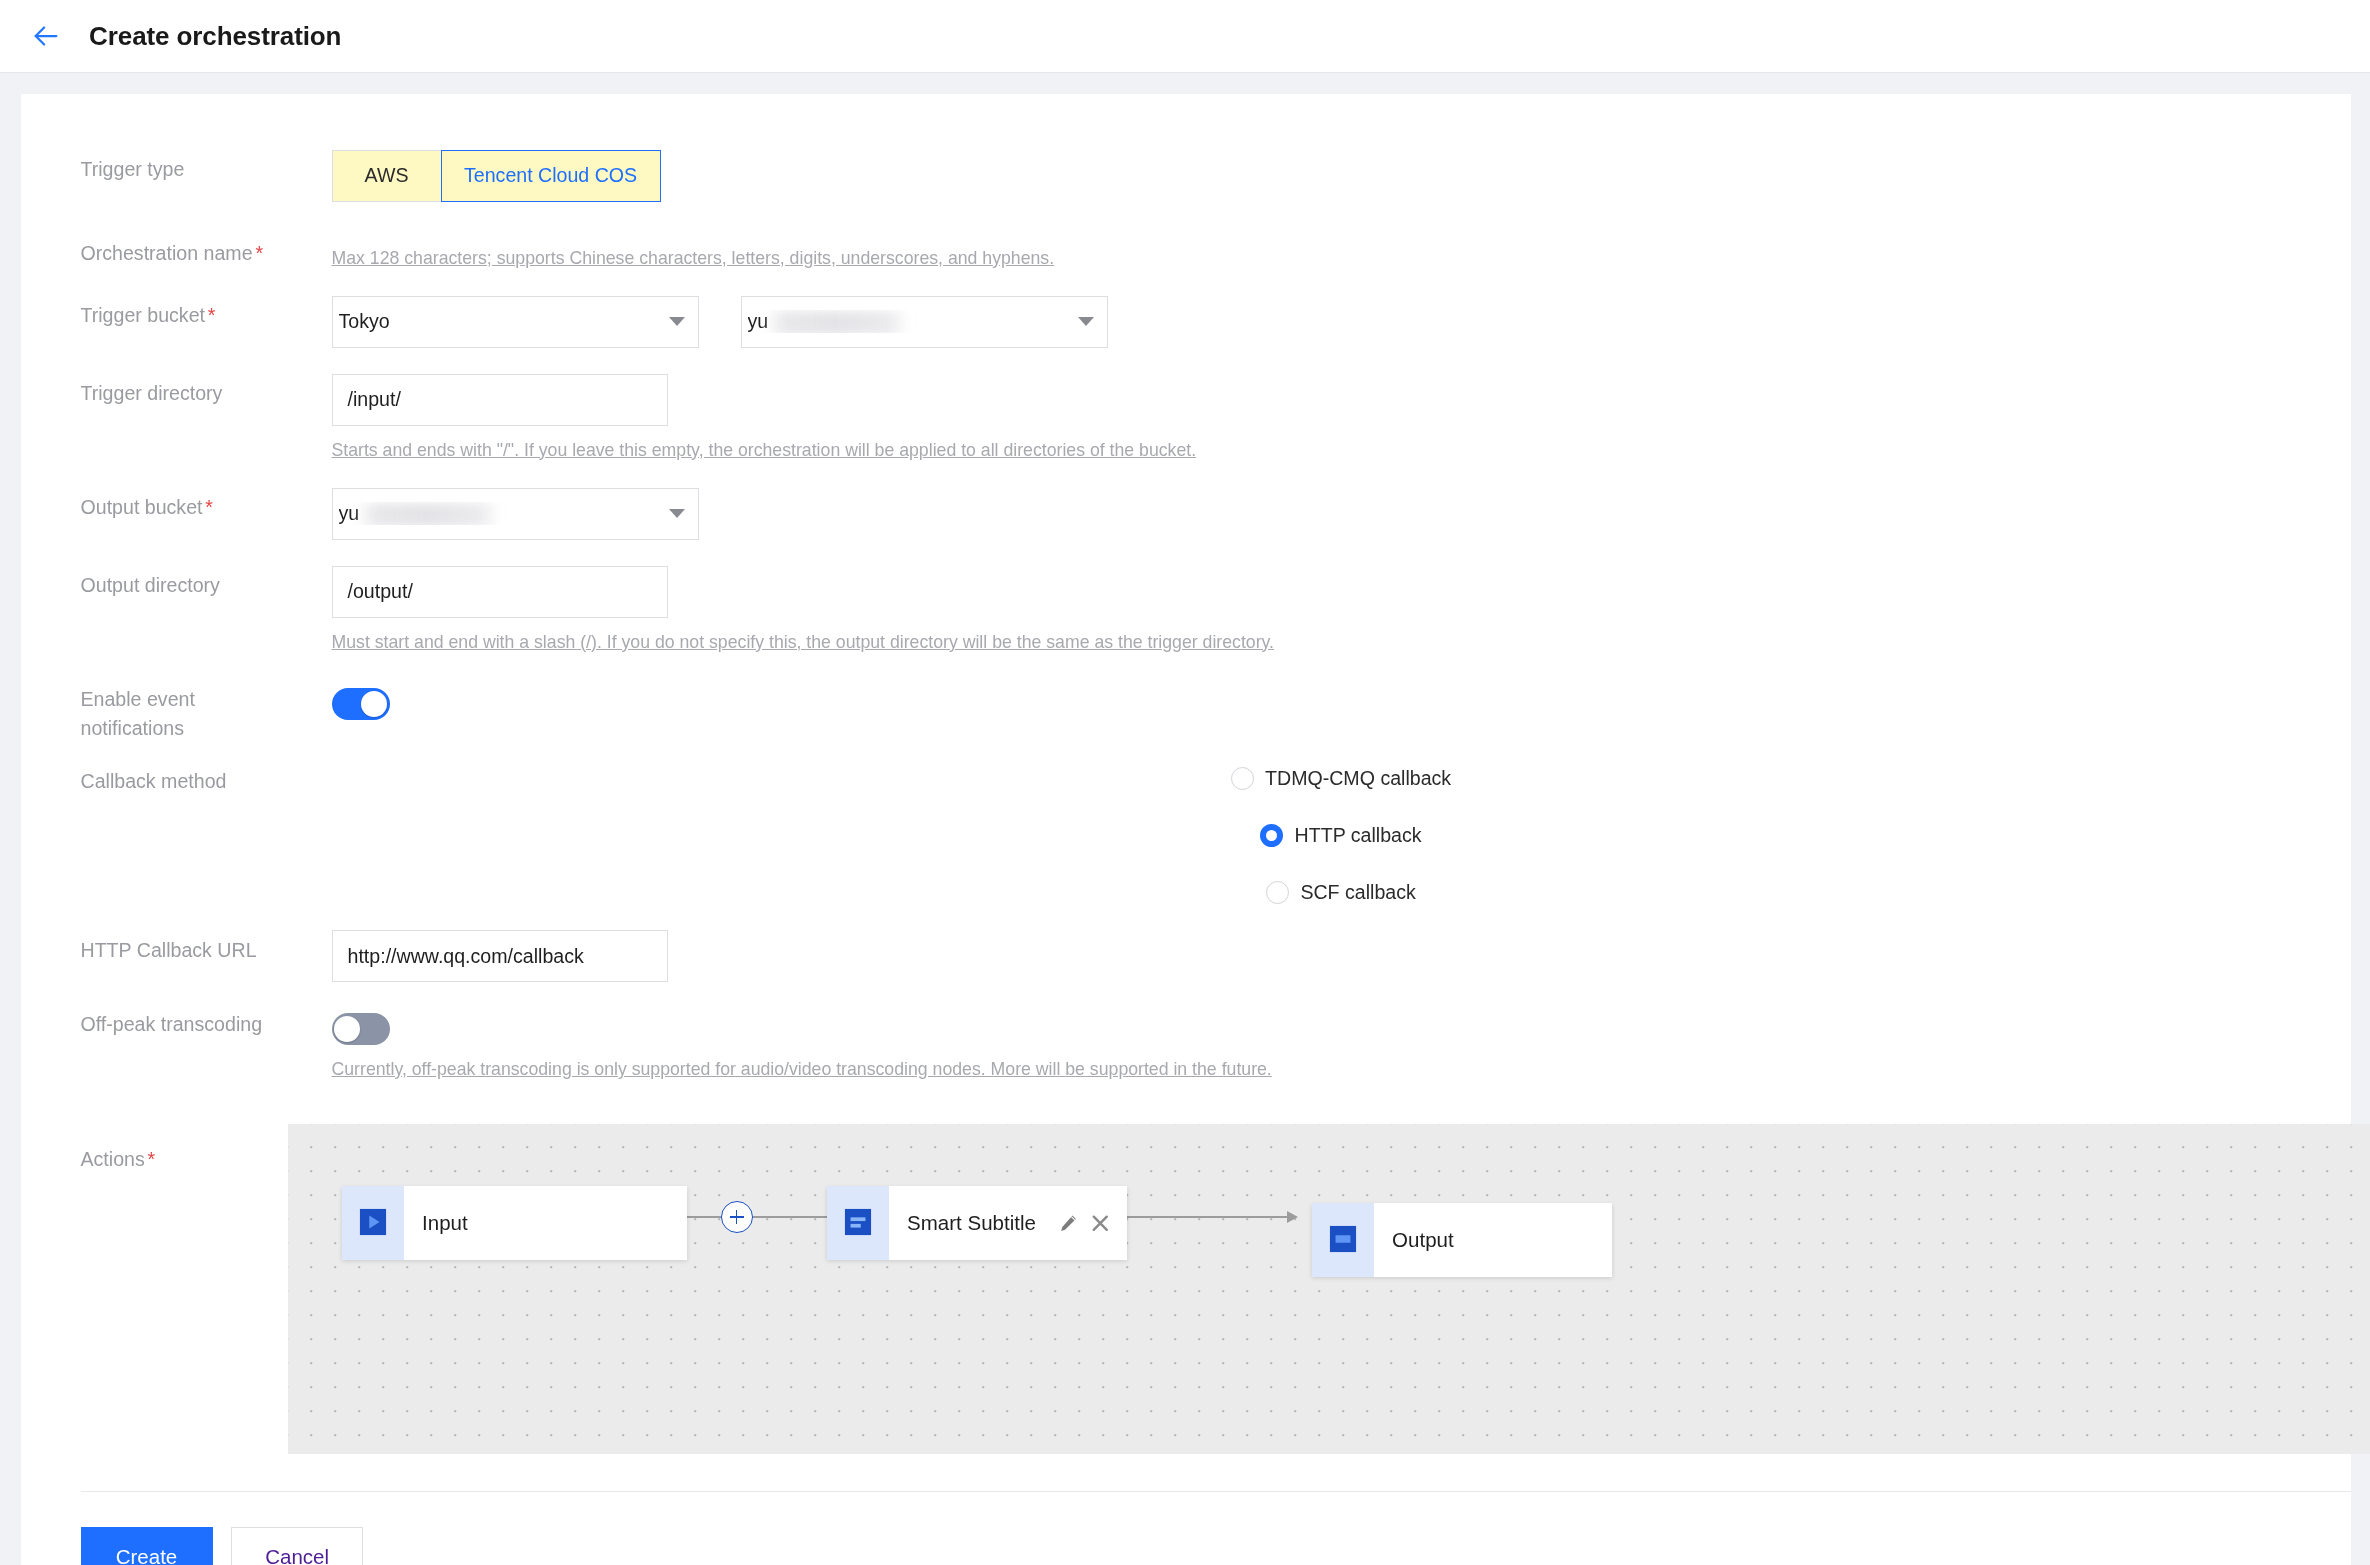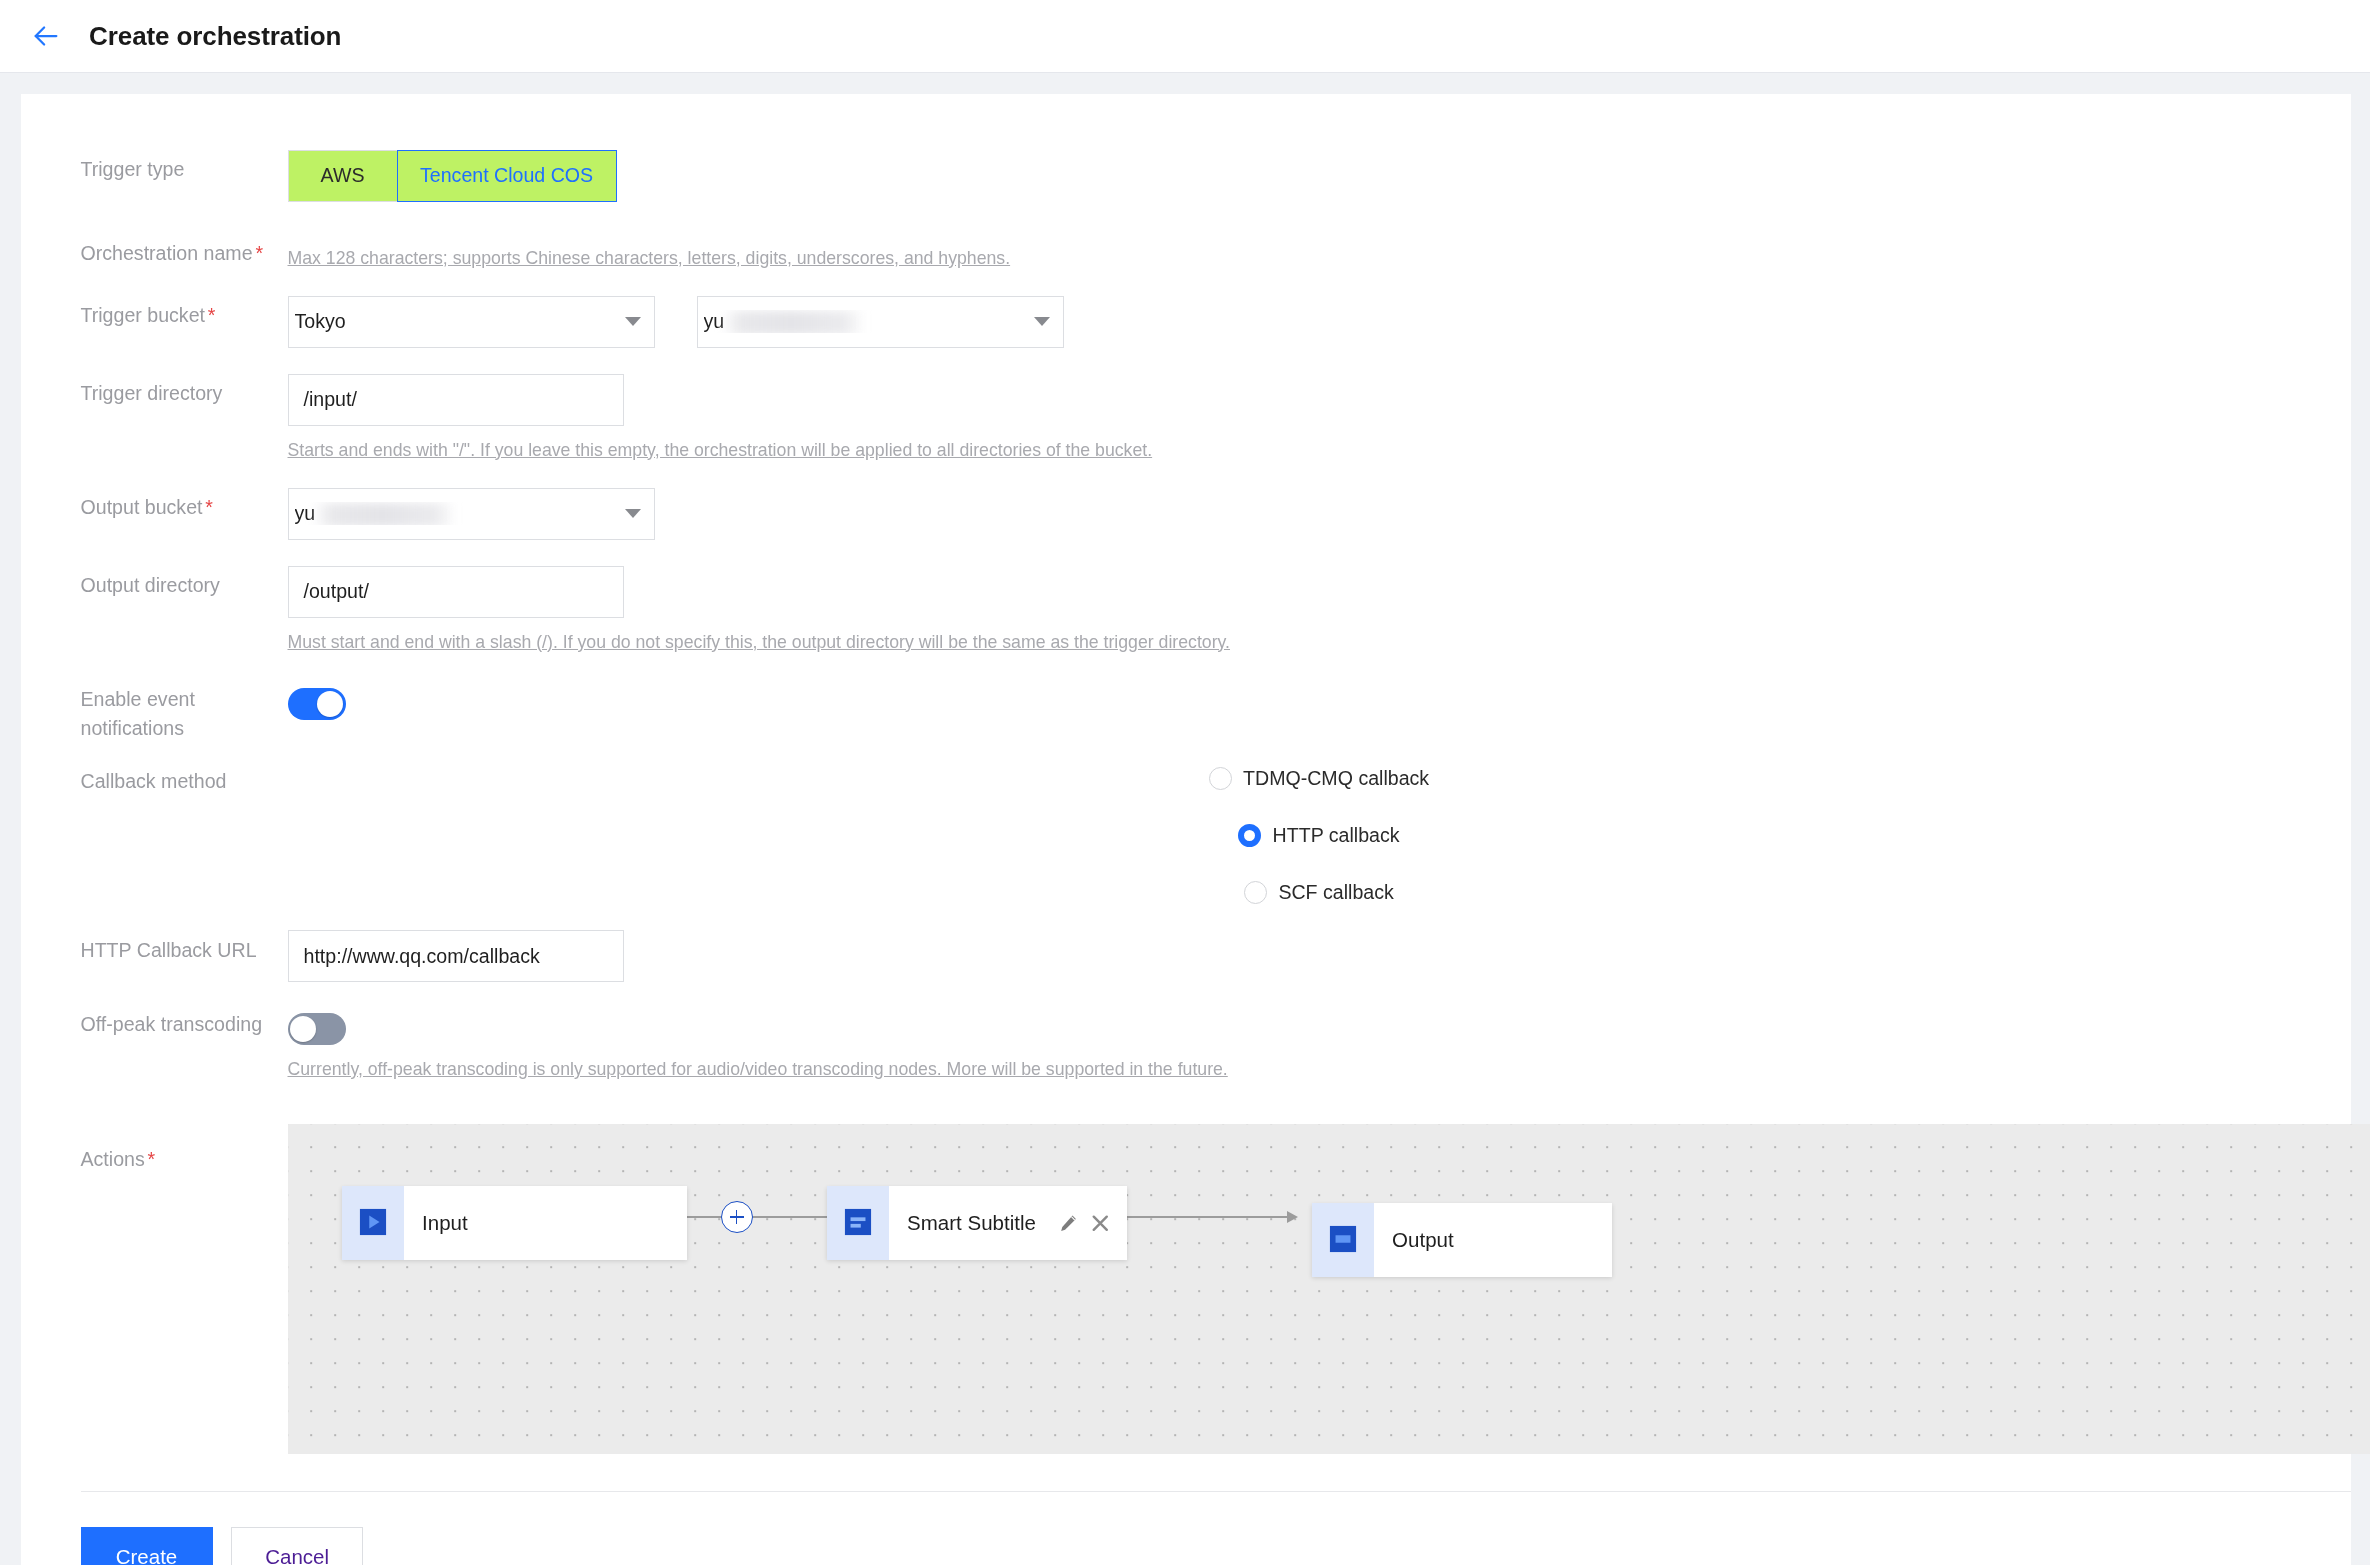--- a/index.html
+++ b/index.html
@@ -47,20 +47,21 @@
   }
 
   
   .form {
     padding-top: 56px;
   }
   .row {
     display: flex;
     align-items: flex-start;
     padding-left: 60px;
+    gap: 44px;
   }
   .label {
     width: 207px;
     flex: 0 0 207px;
     font-size: 19.6px;
     line-height: 29px;
     color: #9a9ba0;
     padding-top: 5.6px;
     font-weight: normal;
   }
@@ -84,21 +85,21 @@
     height: 52px;
   }
   .seg-btn {
     min-width: 110px;
     padding: 0 22.4px;
     height: 52px;
     display: flex;
     align-items: center;
     justify-content: center;
     font-size: 19.6px;
-    background: #bef264;
+    background: #fef9c3;
     border: 0.9px solid #dcdee2;
     color: #2b2b2b;
     cursor: pointer;
     margin-left: -0.9px;
   }
   .seg-btn:first-child { margin-left: 0; }
   .seg-btn.active {
     border: 0.9px solid #1e6fff;
     color: #1e6fff;
     z-index: 2;

